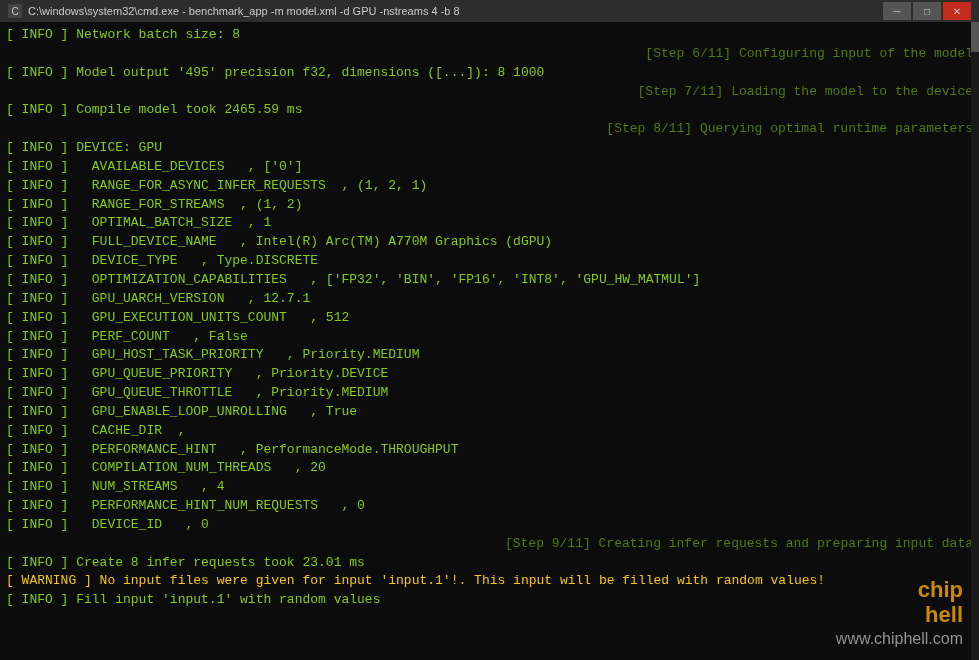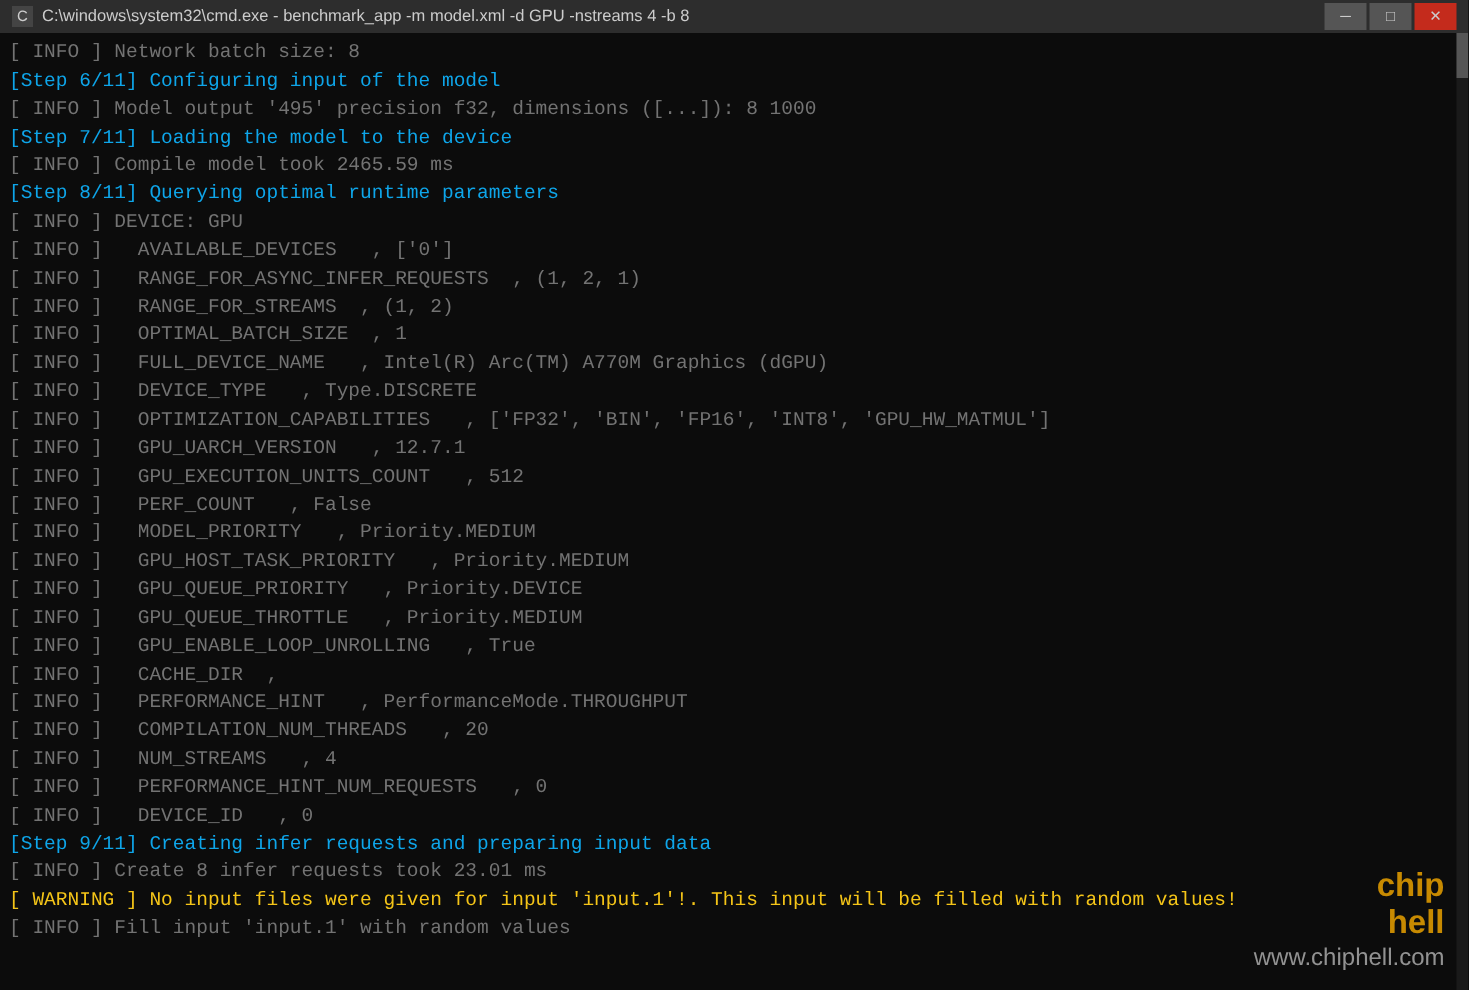--- a/index.html
+++ b/index.html
@@ -58,22 +58,22 @@
       padding: 4px 6px;
       height: calc(660px - 22px);
       overflow: hidden;
       line-height: 1.45;
       position: relative;
     }
     .line {
       white-space: pre;
       display: block;
     }
-    .info { color: #737373; font-family: Liberation Mono, monospace; }
-    .step { color: #0ea5e9; }
+    .info { color: #84cc16; font-family: Liberation Mono, monospace; }
+    .step { color: #4d7c0f; text-align: right; }
     .warning { color: #f5c518; }
     .scrollbar {
       position: absolute;
       right: 0;
       top: 0;
       width: 8px;
       height: 100%;
       background: #1a1a1a;
     }
     .scrollbar-thumb {
@@ -133,21 +133,20 @@
         <span class="line info">[ INFO ]   AVAILABLE_DEVICES   , ['0']</span>
         <span class="line info">[ INFO ]   RANGE_FOR_ASYNC_INFER_REQUESTS  , (1, 2, 1)</span>
         <span class="line info">[ INFO ]   RANGE_FOR_STREAMS  , (1, 2)</span>
         <span class="line info">[ INFO ]   OPTIMAL_BATCH_SIZE  , 1</span>
         <span class="line info">[ INFO ]   FULL_DEVICE_NAME   , Intel(R) Arc(TM) A770M Graphics (dGPU)</span>
         <span class="line info">[ INFO ]   DEVICE_TYPE   , Type.DISCRETE</span>
         <span class="line info">[ INFO ]   OPTIMIZATION_CAPABILITIES   , ['FP32', 'BIN', 'FP16', 'INT8', 'GPU_HW_MATMUL']</span>
         <span class="line info">[ INFO ]   GPU_UARCH_VERSION   , 12.7.1</span>
         <span class="line info">[ INFO ]   GPU_EXECUTION_UNITS_COUNT   , 512</span>
         <span class="line info">[ INFO ]   PERF_COUNT   , False</span>
-        <span class="line info">[ INFO ]   MODEL_PRIORITY   , Priority.MEDIUM</span>
         <span class="line info">[ INFO ]   GPU_HOST_TASK_PRIORITY   , Priority.MEDIUM</span>
         <span class="line info">[ INFO ]   GPU_QUEUE_PRIORITY   , Priority.DEVICE</span>
         <span class="line info">[ INFO ]   GPU_QUEUE_THROTTLE   , Priority.MEDIUM</span>
         <span class="line info">[ INFO ]   GPU_ENABLE_LOOP_UNROLLING   , True</span>
         <span class="line info">[ INFO ]   CACHE_DIR  ,</span>
         <span class="line info">[ INFO ]   PERFORMANCE_HINT   , PerformanceMode.THROUGHPUT</span>
         <span class="line info">[ INFO ]   COMPILATION_NUM_THREADS   , 20</span>
         <span class="line info">[ INFO ]   NUM_STREAMS   , 4</span>
         <span class="line info">[ INFO ]   PERFORMANCE_HINT_NUM_REQUESTS   , 0</span>
         <span class="line info">[ INFO ]   DEVICE_ID   , 0</span>

